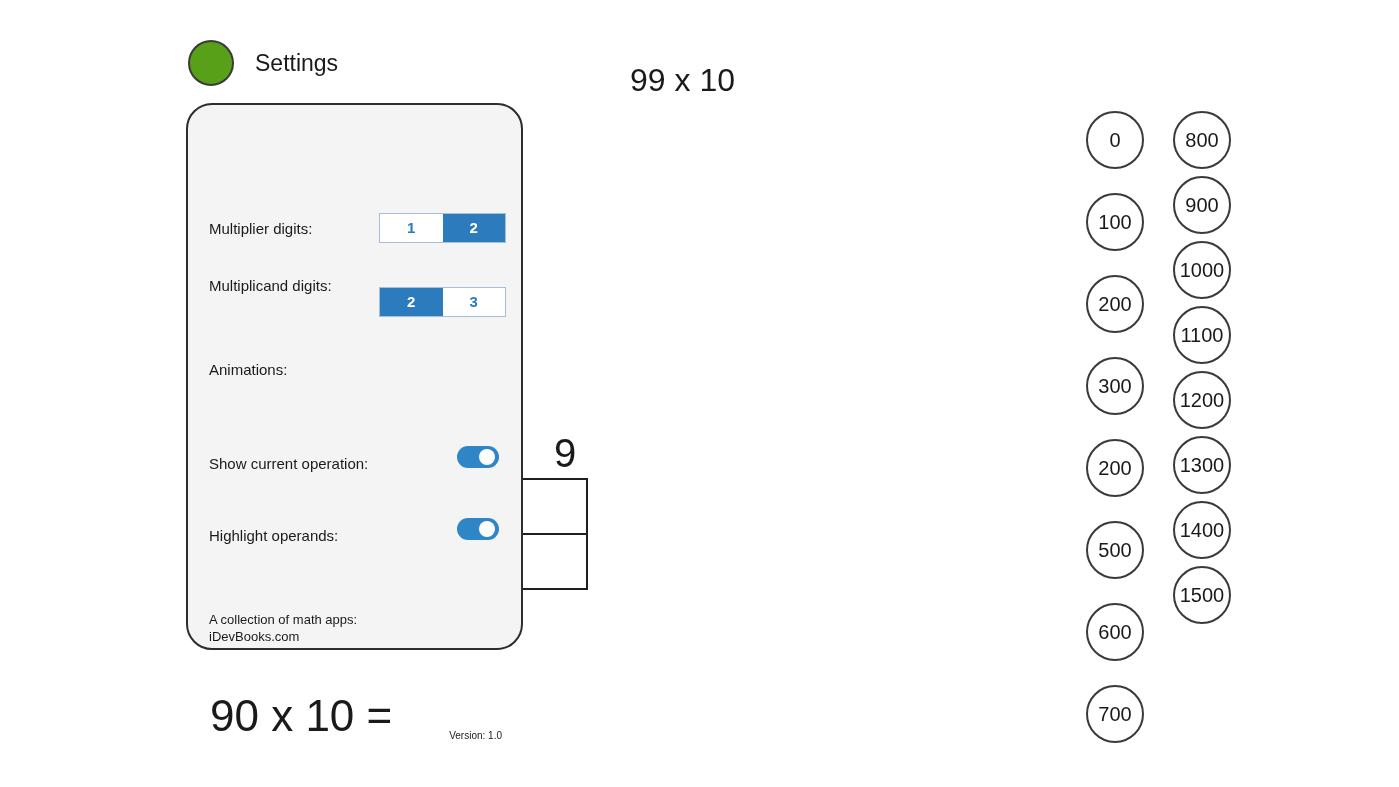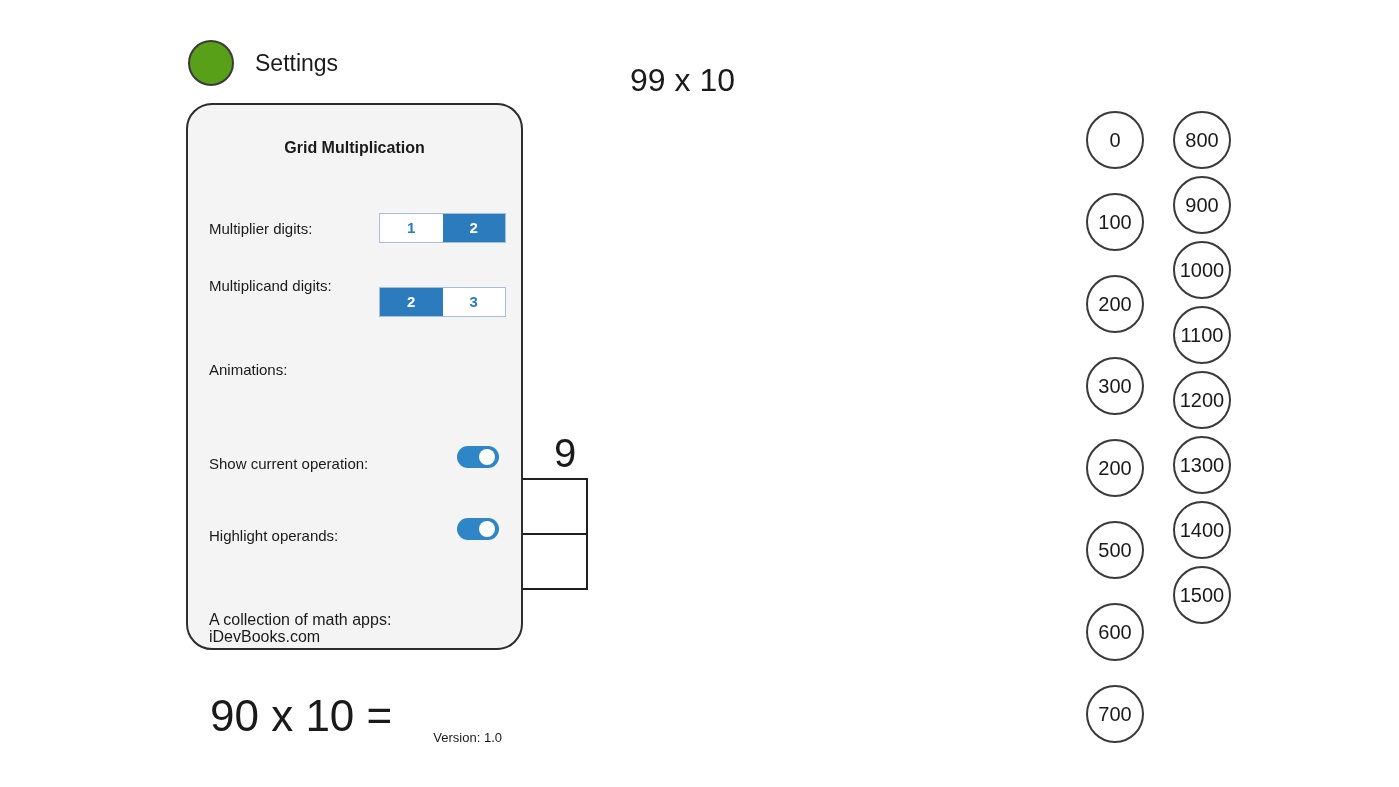--- a/index.html
+++ b/index.html
@@ -46,22 +46,22 @@
   .slider .min-label { position:absolute; left:0; top:20px; font-size:13px; }
   .slider .max-label { position:absolute; right:0; top:20px; font-size:13px; }
 
   .toggle { position:absolute; left:269px; width:42px; height:22px; border-radius:11px;
             background:#bfbfbf; }
   .toggle.on { background:#2e86c7; }
   .toggle .knob { position:absolute; top:3px; left:4px; width:16px; height:16px;
                   border-radius:50%; background:#ffffff; }
   .toggle.on .knob { left:auto; right:4px; }
 
-  .footer-line { position:absolute; left:21px; font-size:16px; line-height:17px; }
-  #panel-version { position:absolute; right:19px; top:625px; font-size:13px; }
+  .footer-line { position:absolute; left:21px; font-size:13px; line-height:17px; }
+  #panel-version { position:absolute; right:19px; top:625px; font-size:10px; }
 
   
   .choice-col { display:flex; flex-direction:column; gap:24px; z-index:0; }
   #choice-col-left  { left:1086px; top:111px; }
   #choice-col-right { left:1173px; top:111px;gap:7px; }
   .choice-circle { width:58px; height:58px; border-radius:50%; background:#ffffff;
                    border:2px solid #3a3a3a; display:flex; align-items:center;
                    justify-content:center; font-size:20px; color:#1a1a1a; cursor:pointer; }
 </style>
 </head>
@@ -74,21 +74,20 @@
 
 <div class="abs" id="grid-layer">
   <div id="grid-col-header">9</div>
   <div id="grid-cells">
     <div class="grid-cell"></div>
     <div class="grid-cell"></div>
   </div>
 </div>
 
 <div class="abs" id="settings-panel">
-  <div id="panel-title">Grid Multiplication</div>
 
   <div class="row-label" style="top:114px">Multiplier digits:</div>
   <div class="segmented" style="top:108px">
     <div class="segment">1</div>
     <div class="segment selected">2</div>
   </div>
 
   <div class="row-label" style="top:171px">Multiplicand digits:</div>
   <div class="segmented" style="top:182px">
     <div class="segment selected">2</div>

